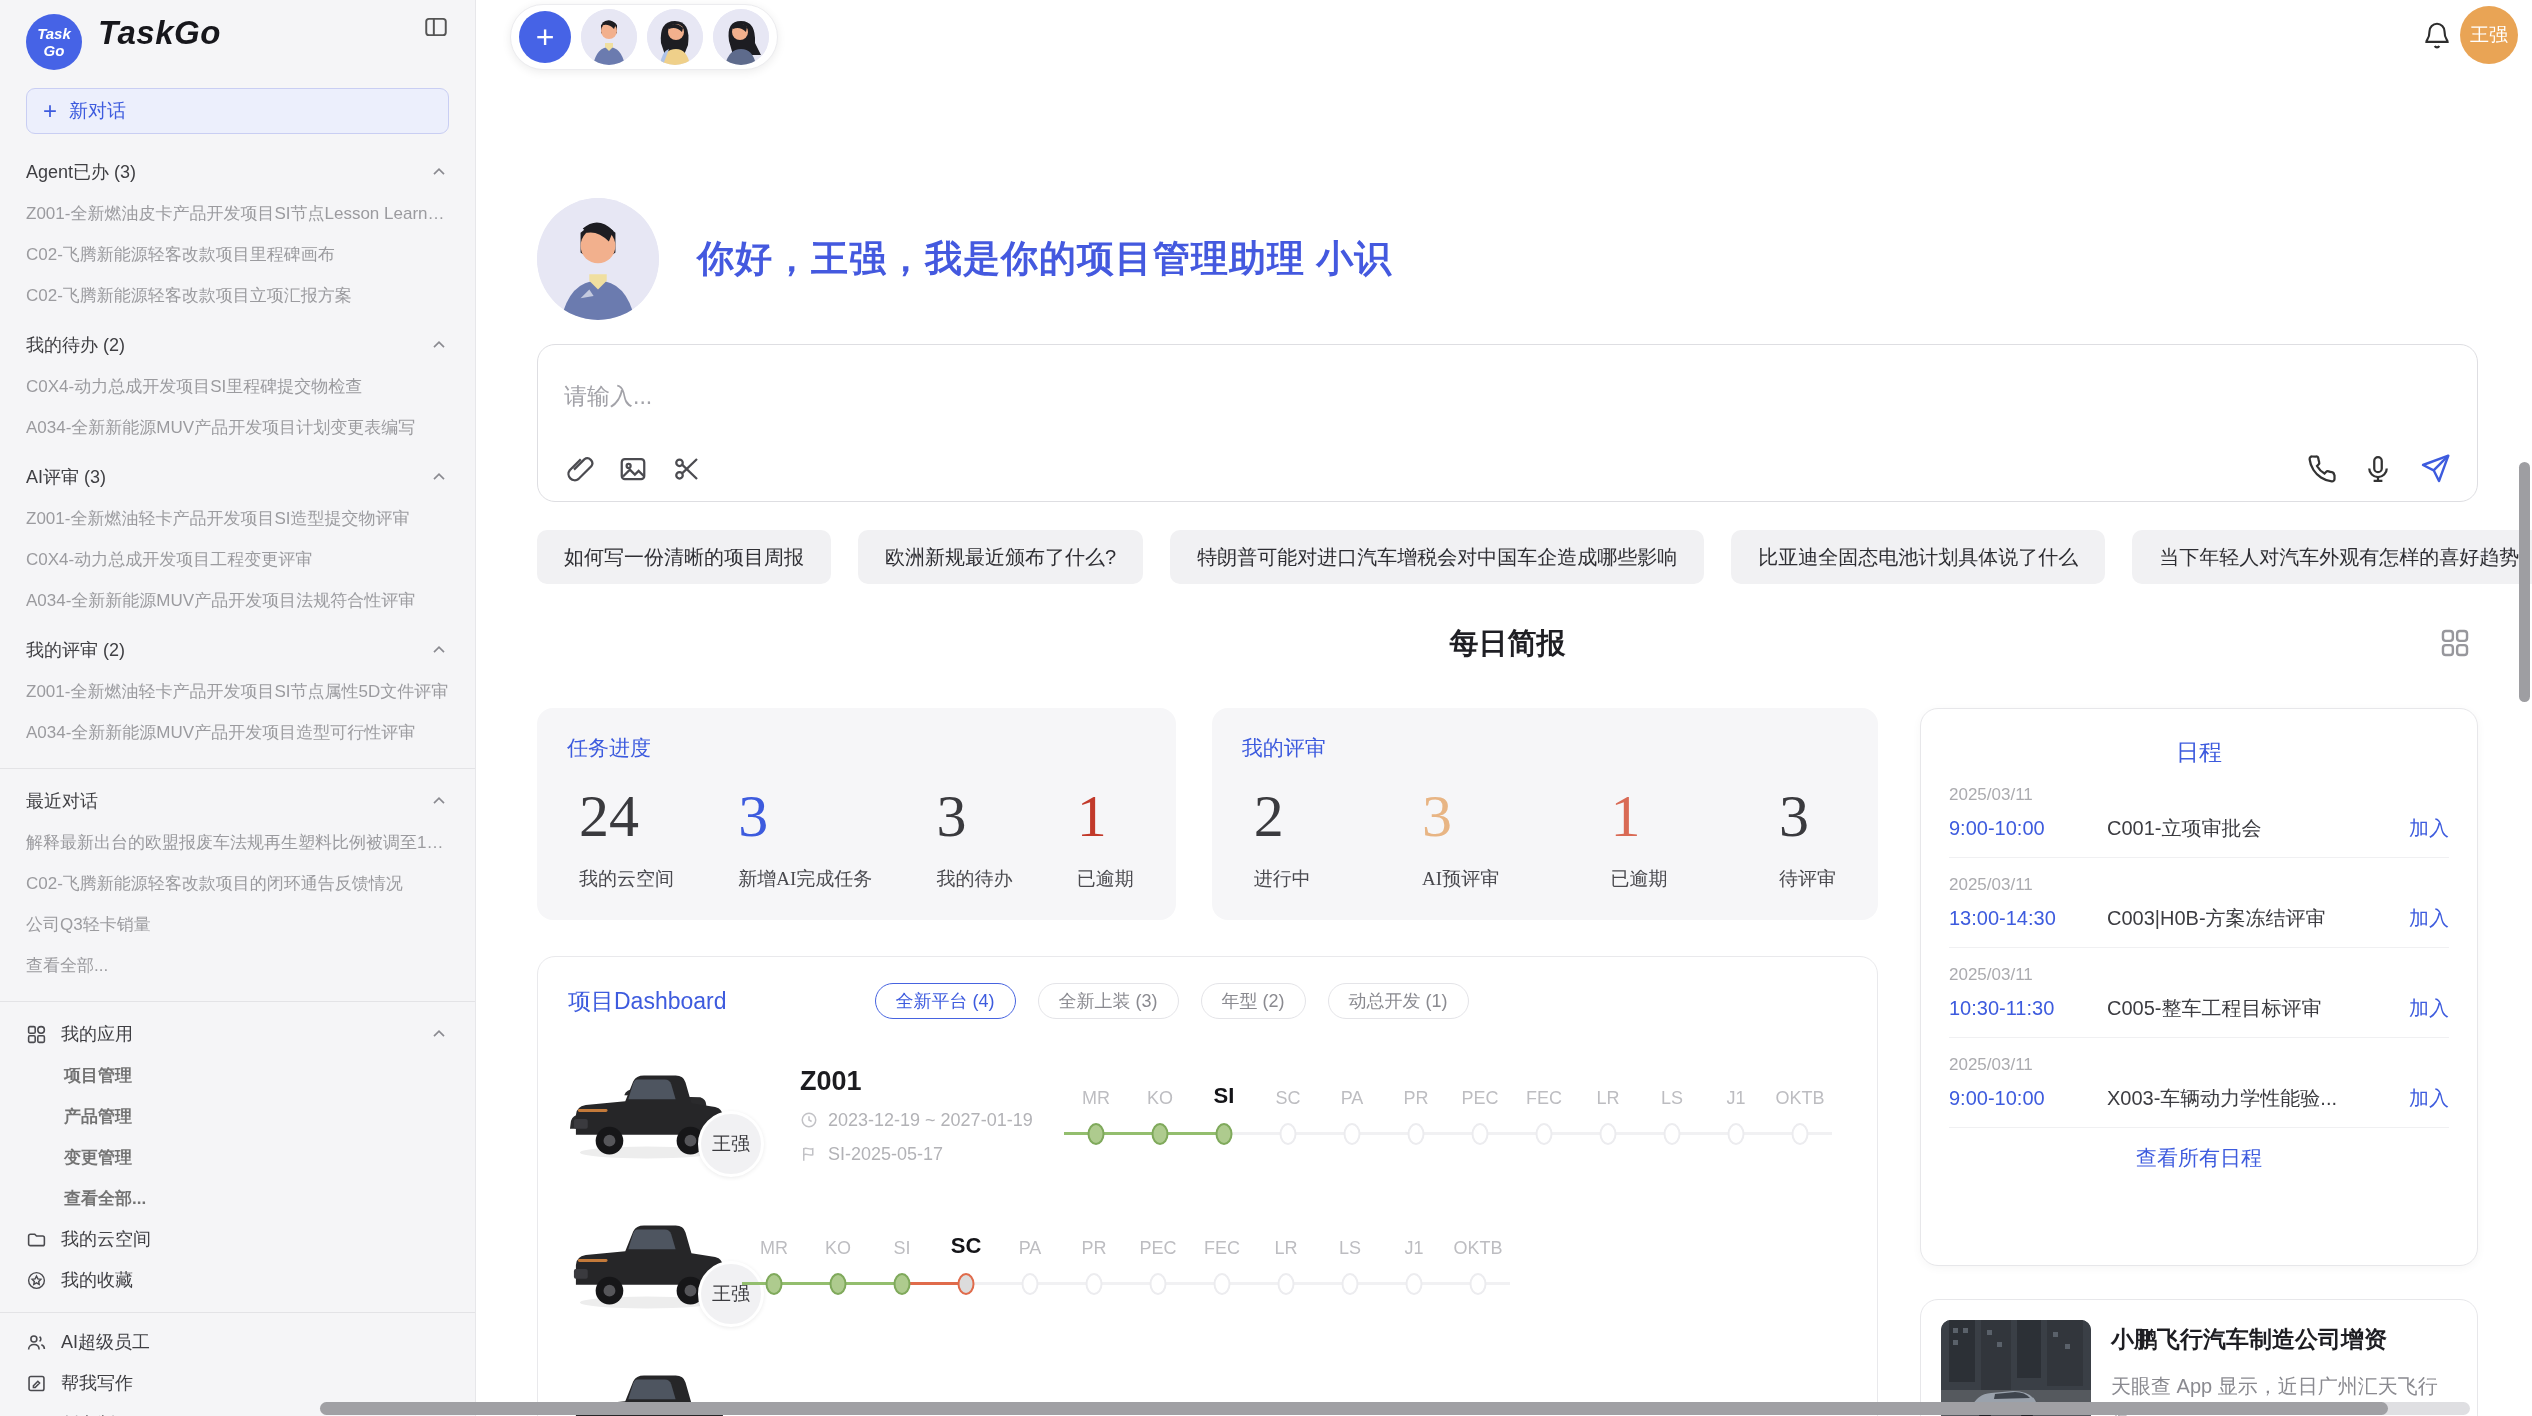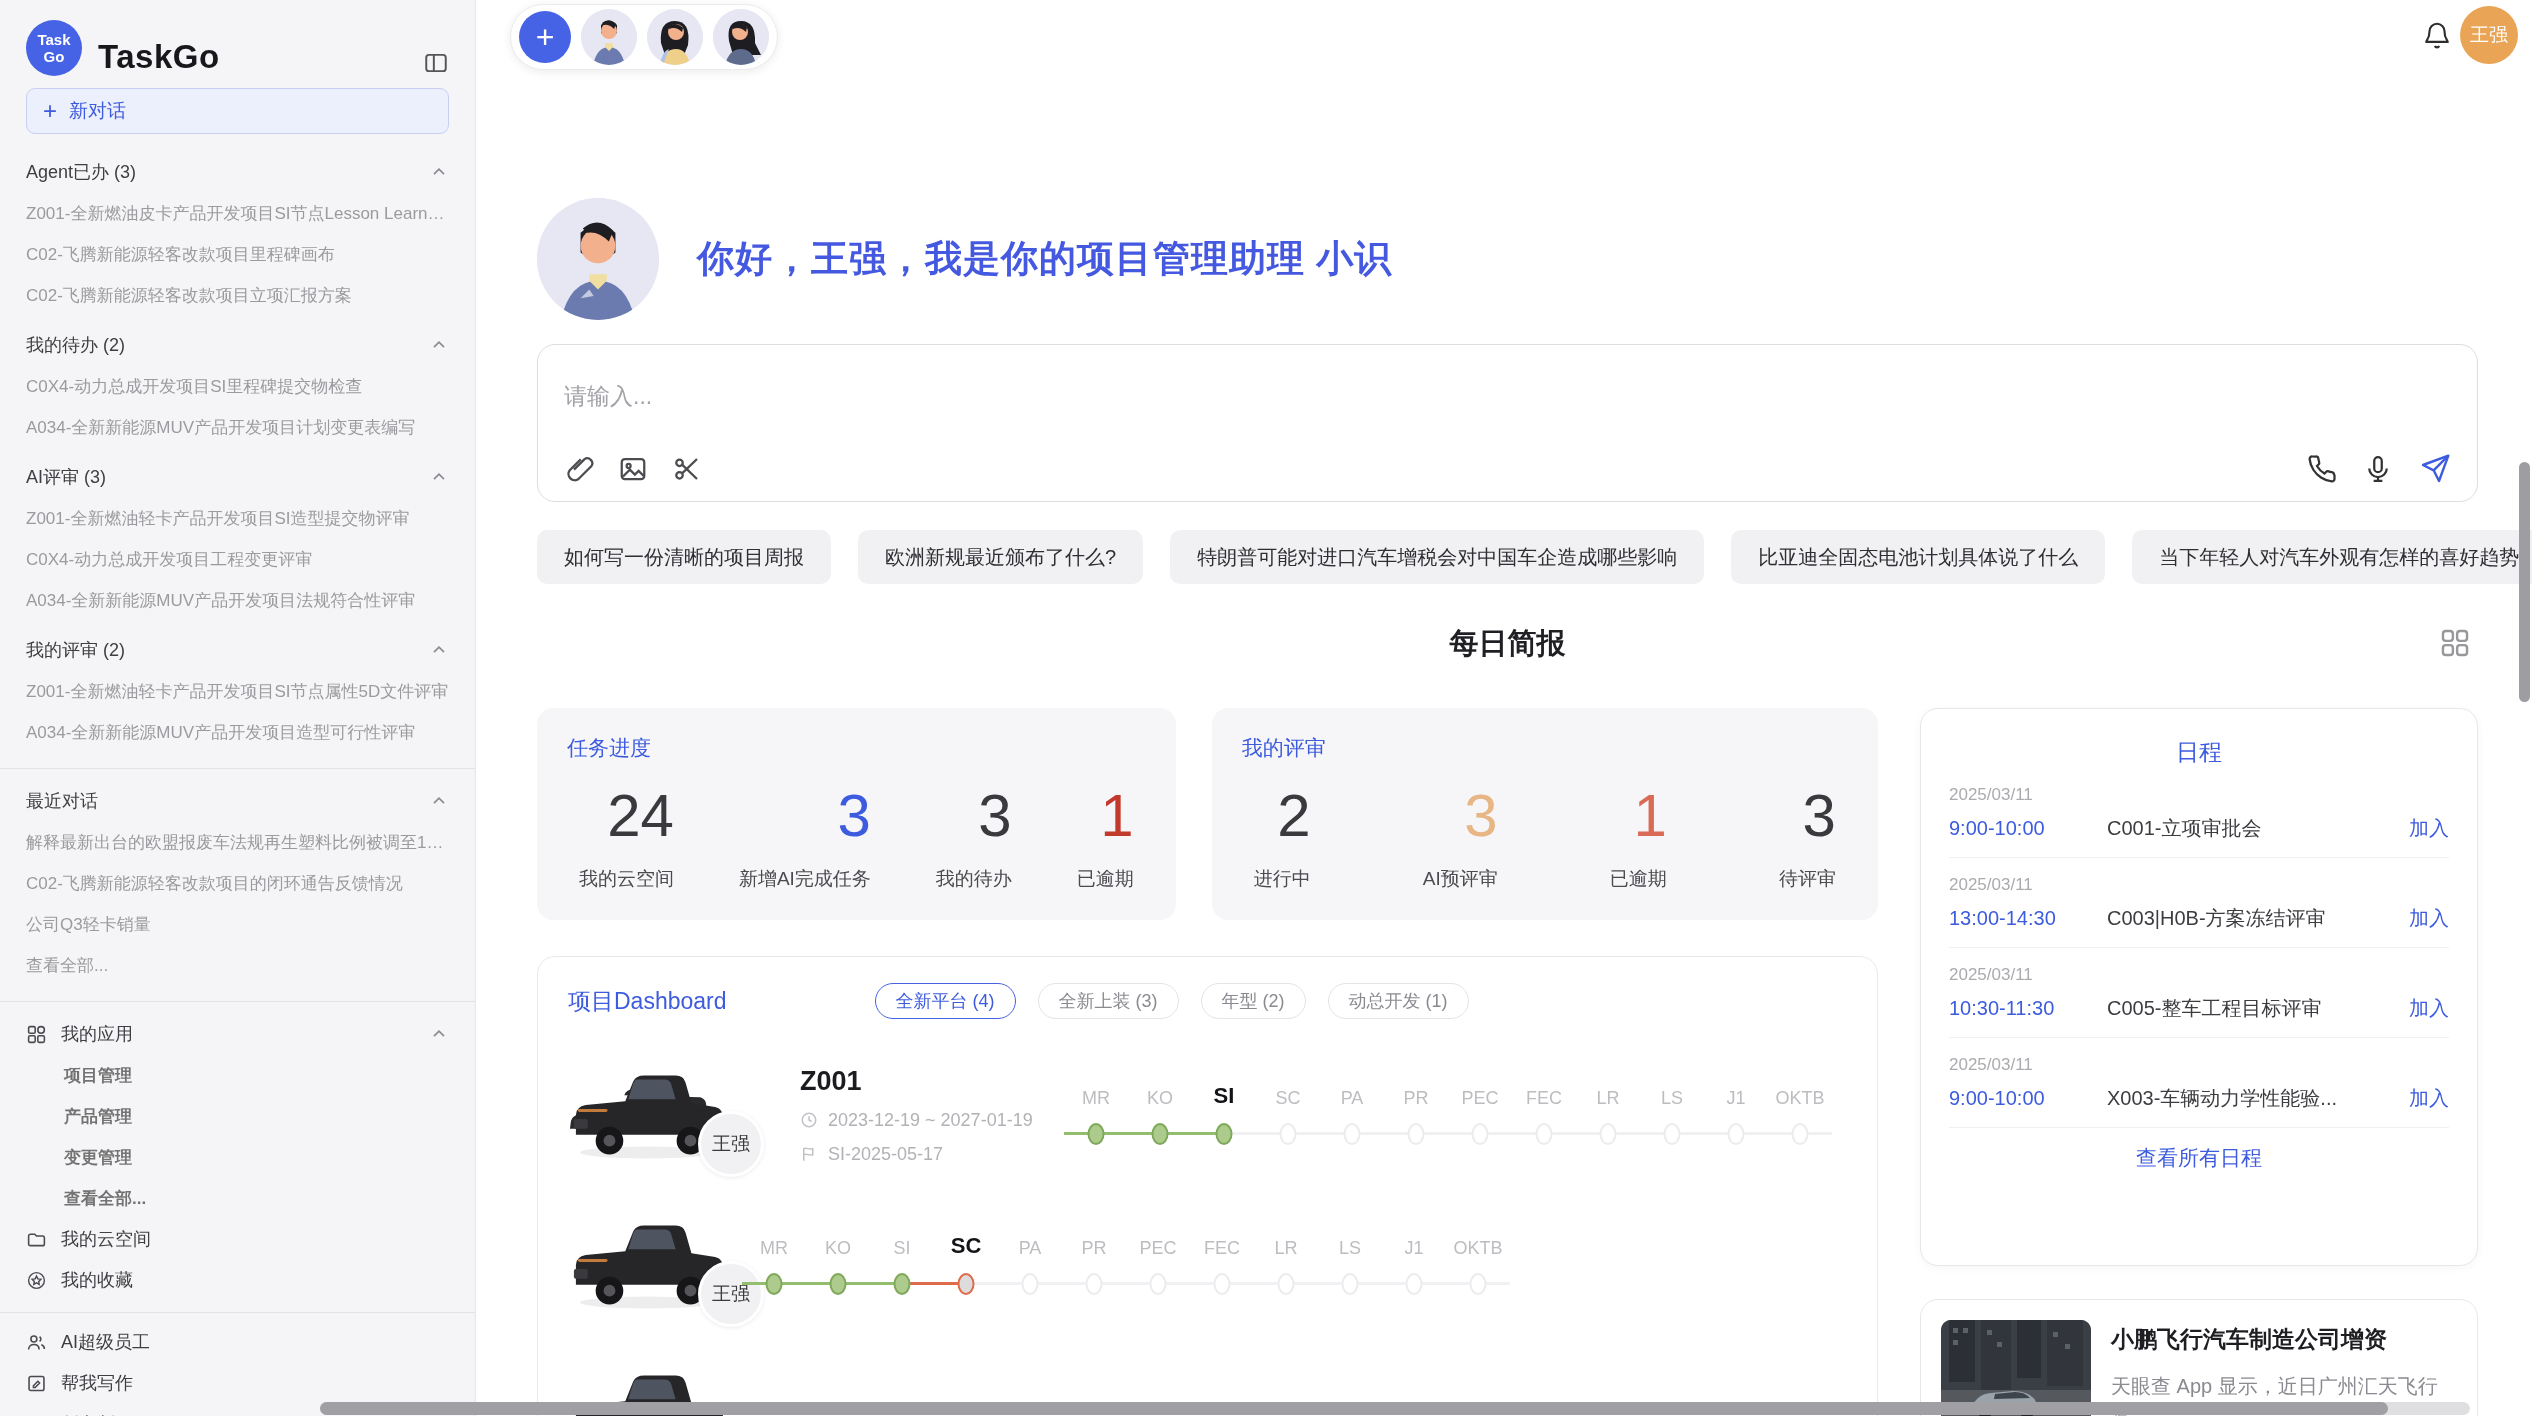--- a/index.html
+++ b/index.html
@@ -3,21 +3,21 @@
 <meta charset="utf-8">
 <style>
   * { margin:0; padding:0; box-sizing:border-box; }
   html,body { width:2532px; height:1416px; overflow:hidden; background:#fff;
     font-family:"Liberation Sans","DejaVu Sans",sans-serif; color:#333; }
   .page { position:relative; width:2532px; height:1416px; }
 
   
   .sidebar { position:absolute; left:0; top:0; bottom:0; width:476px;
     background:#F5F5F7; border-right:1px solid #E7E7EA; padding:14px 26px 0 26px; overflow:hidden; }
-  .logo-row { display:flex; align-items:flex-end; height:62px; }
+  .logo-row { display:flex; align-items:flex-start; height:62px;font-style:italic; }
   .logo-badge { width:56px; height:56px; border-radius:50%; background:#4663E6; color:#fff;
     display:flex; flex-direction:column; align-items:center; justify-content:center;
     font-size:15px; line-height:17px; font-weight:700; }
   .logo-text { font-size:33px; font-weight:700; color:#17171c; margin-left:16px; letter-spacing:0.5px; }
   .collapse-btn { margin-left:auto; color:#555; display:flex; }
   .newchat { margin-top:12px; height:46px; border-radius:9px; background:#ECEFFC;
     border:1px solid #C9CEF3; color:#3D5BDE; font-size:19px; display:flex; align-items:center;
     padding:0 16px; gap:12px; cursor:pointer; }
   .newchat .plus { font-size:24px; line-height:1; font-weight:400; }
   .sec-head { margin-top:26px; display:flex; align-items:center; font-size:18px; color:#3F3F43; }
@@ -68,21 +68,21 @@
 
   .cols { margin-top:46px; display:flex; gap:42px; align-items:flex-start; }
   .col-left { width:1341px; }
   .col-right { width:558px; }
 
   .stats-row { display:flex; gap:36px; }
   .stat-card { background:#F6F6F8; border-radius:16px; height:212px; padding:26px 30px; }
   .stat-card.c1 { width:645px; } .stat-card.c2 { width:673px; }
   .stat-title { color:#3D5BDE; font-size:21px; }
   .stat-items { display:flex; justify-content:space-between; padding:0 12px; margin-top:18px; }
-  .stat-item { text-align:right; }
+  .stat-item { text-align:left;font-family:Liberation Serif, serif; }
   .stat-val { font-size:60px; line-height:72px; }
   .stat-lab { margin-top:14px; font-size:19px; color:#4A4A4F; }
   .n-dark { color:#3A3A3E; } .n-blue { color:#3D5BDE; } .n-red { color:#C23A2B; }
   .n-tan { color:#E8B584; } .n-salmon { color:#D96A55; }
 
   
   .dash-card { margin-top:36px; border:1px solid #E9E9EC; border-radius:18px; padding:26px 30px 30px 30px; background:#fff; }
   .dash-head { display:flex; align-items:center; }
   .dash-title { color:#3D5BDE; font-size:23px; }
   .dash-tabs { margin-left:148px; display:flex; gap:22px; }

